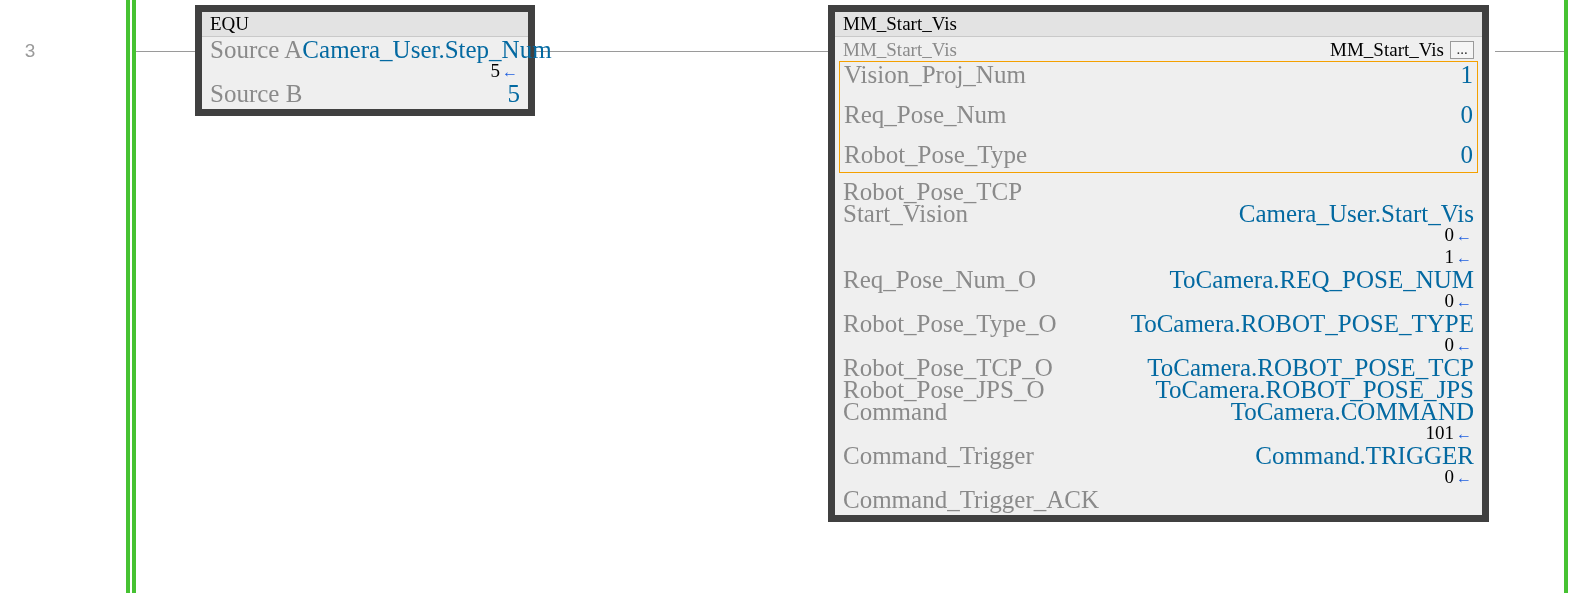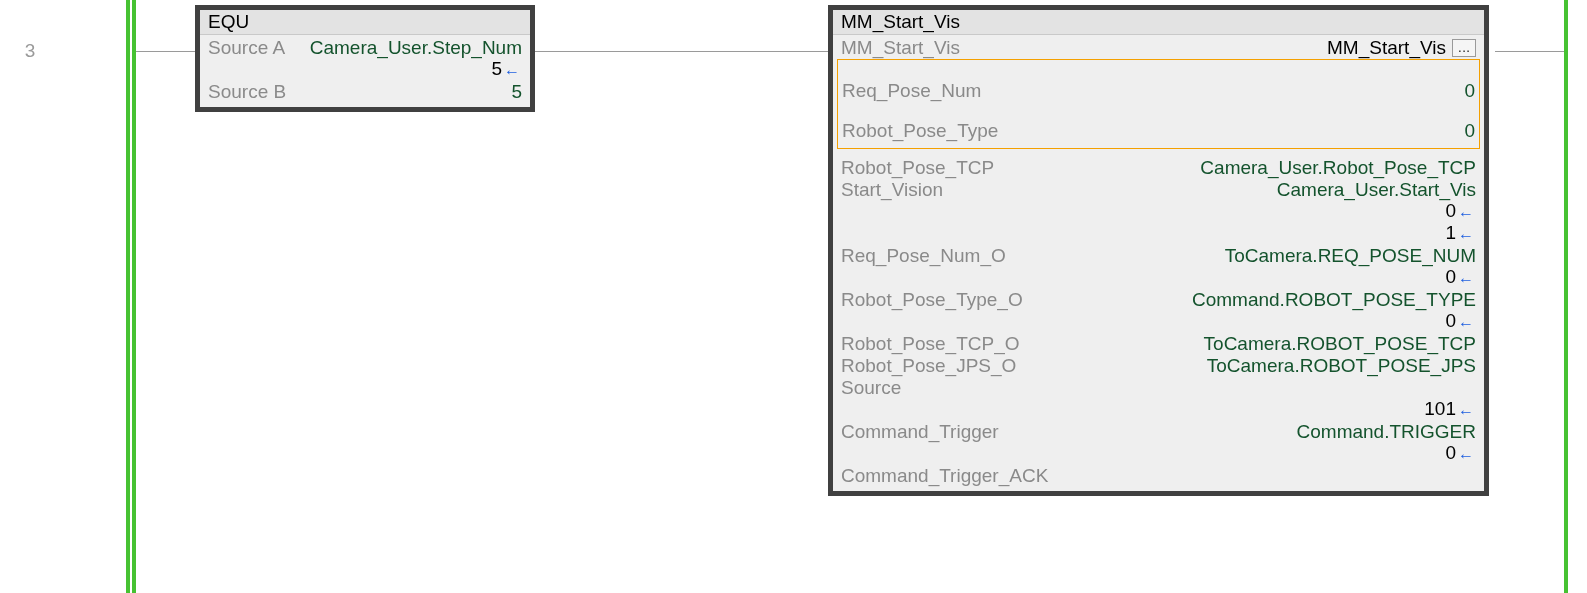--- a/index.html
+++ b/index.html
@@ -17,33 +17,33 @@
     color: #9a9a9a; font-size: 19px;
   }
   .vrail {
     position: absolute; top: 0; height: 600px; width: 4px; background: #46c232;
   }
   .vrail.double::after {
     content: ""; position: absolute; left: 6px; top: 0; height: 100%; width: 4px; background: #46c232;
   }
   .hwire { position: absolute; height: 1px; background: #9a9a9a; }
   .block {
-    position: absolute; border: 5px solid #404040; background: #efefef;
+    position: absolute; border: 7px solid #404040; background: #efefef; font-family: Liberation Serif, serif;
   }
   .block-hdr {
     background: #e3e3e3; border-bottom: 1px solid #c9c9c9;
     padding: 1px 8px; color: #000; font-size: 19px;
   }
   .block-body { padding: 2px 8px 4px 8px; }
   .row {
     display: flex; justify-content: space-between; align-items: baseline;
-    line-height: 22px; font-size: 19px;
+    line-height: 22px; font-size: 25px;
   }
   .row .lbl { color: #8a8a8a; white-space: nowrap; }
-  .row .val { color: #14532d; white-space: nowrap; text-align: right; }
+  .row .val { color: #0369a1; white-space: nowrap; text-align: right; }
   .subval {
     text-align: right; color: #000; line-height: 22px; font-size: 19px;
     margin-top: -1px; padding-right: 2px;
   }
   .subval .arrow { color: #1f5fe0; font-size: 16px; padding-left: 2px; }
   .highlight-box {
     border: 1px solid #f4a000;
   }
   .ellipsis-btn {
     display: inline-block; min-width: 24px; height: 18px; line-height: 14px;
@@ -96,67 +96,71 @@
 
       <div class="hdr-row">
         <span class="lbl">MM_Start_Vis</span>
         <span class="val">
           <span>MM_Start_Vis</span>
           <span class="ellipsis-btn">...</span>
         </span>
       </div>
 
       <div class="highlight-box" style="margin:0 -4px; padding:2px 4px 6px 4px;">
+        <div class="row">
+          <span class="lbl">Vision_Proj_Num</span>
+          <span class="val">1</span>
+        </div>
         <div class="gap"></div>
         <div class="row">
           <span class="lbl">Req_Pose_Num</span>
           <span class="val">0</span>
         </div>
         <div class="gap"></div>
         <div class="row">
           <span class="lbl">Robot_Pose_Type</span>
           <span class="val">0</span>
         </div>
       </div>
 
       <div class="gap-sm"></div>
 
       <div id="mm-rows">
           <div class="row">
             <span class="lbl">Robot_Pose_TCP</span>
-            <span class="val">Camera_User.Robot_Pose_TCP</span>
           </div>
           <div class="row">
             <span class="lbl">Start_Vision</span>
             <span class="val">Camera_User.Start_Vis</span>
           </div>
           <div class="subval"><span>0</span><span class="arrow">←</span></div>
           <div class="row">
           </div>
           <div class="subval"><span>1</span><span class="arrow">←</span></div>
           <div class="row">
             <span class="lbl">Req_Pose_Num_O</span>
             <span class="val">ToCamera.REQ_POSE_NUM</span>
           </div>
           <div class="subval"><span>0</span><span class="arrow">←</span></div>
           <div class="row">
             <span class="lbl">Robot_Pose_Type_O</span>
-            <span class="val">Command.ROBOT_POSE_TYPE</span>
+            <span class="val">ToCamera.ROBOT_POSE_TYPE</span>
           </div>
           <div class="subval"><span>0</span><span class="arrow">←</span></div>
           <div class="row">
             <span class="lbl">Robot_Pose_TCP_O</span>
             <span class="val">ToCamera.ROBOT_POSE_TCP</span>
           </div>
           <div class="row">
             <span class="lbl">Robot_Pose_JPS_O</span>
             <span class="val">ToCamera.ROBOT_POSE_JPS</span>
           </div>
           <div class="row">
-            <span class="lbl">Source</span>
+            <span class="lbl">Command</span>
+            <span class="val">ToCamera.COMMAND</span>
           </div>
           <div class="subval"><span>101</span><span class="arrow">←</span></div>
           <div class="row">
             <span class="lbl">Command_Trigger</span>
             <span class="val">Command.TRIGGER</span>
           </div>
           <div class="subval"><span>0</span><span class="arrow">←</span></div>
           <div class="row">
             <span class="lbl">Command_Trigger_ACK</span>
           </div>

